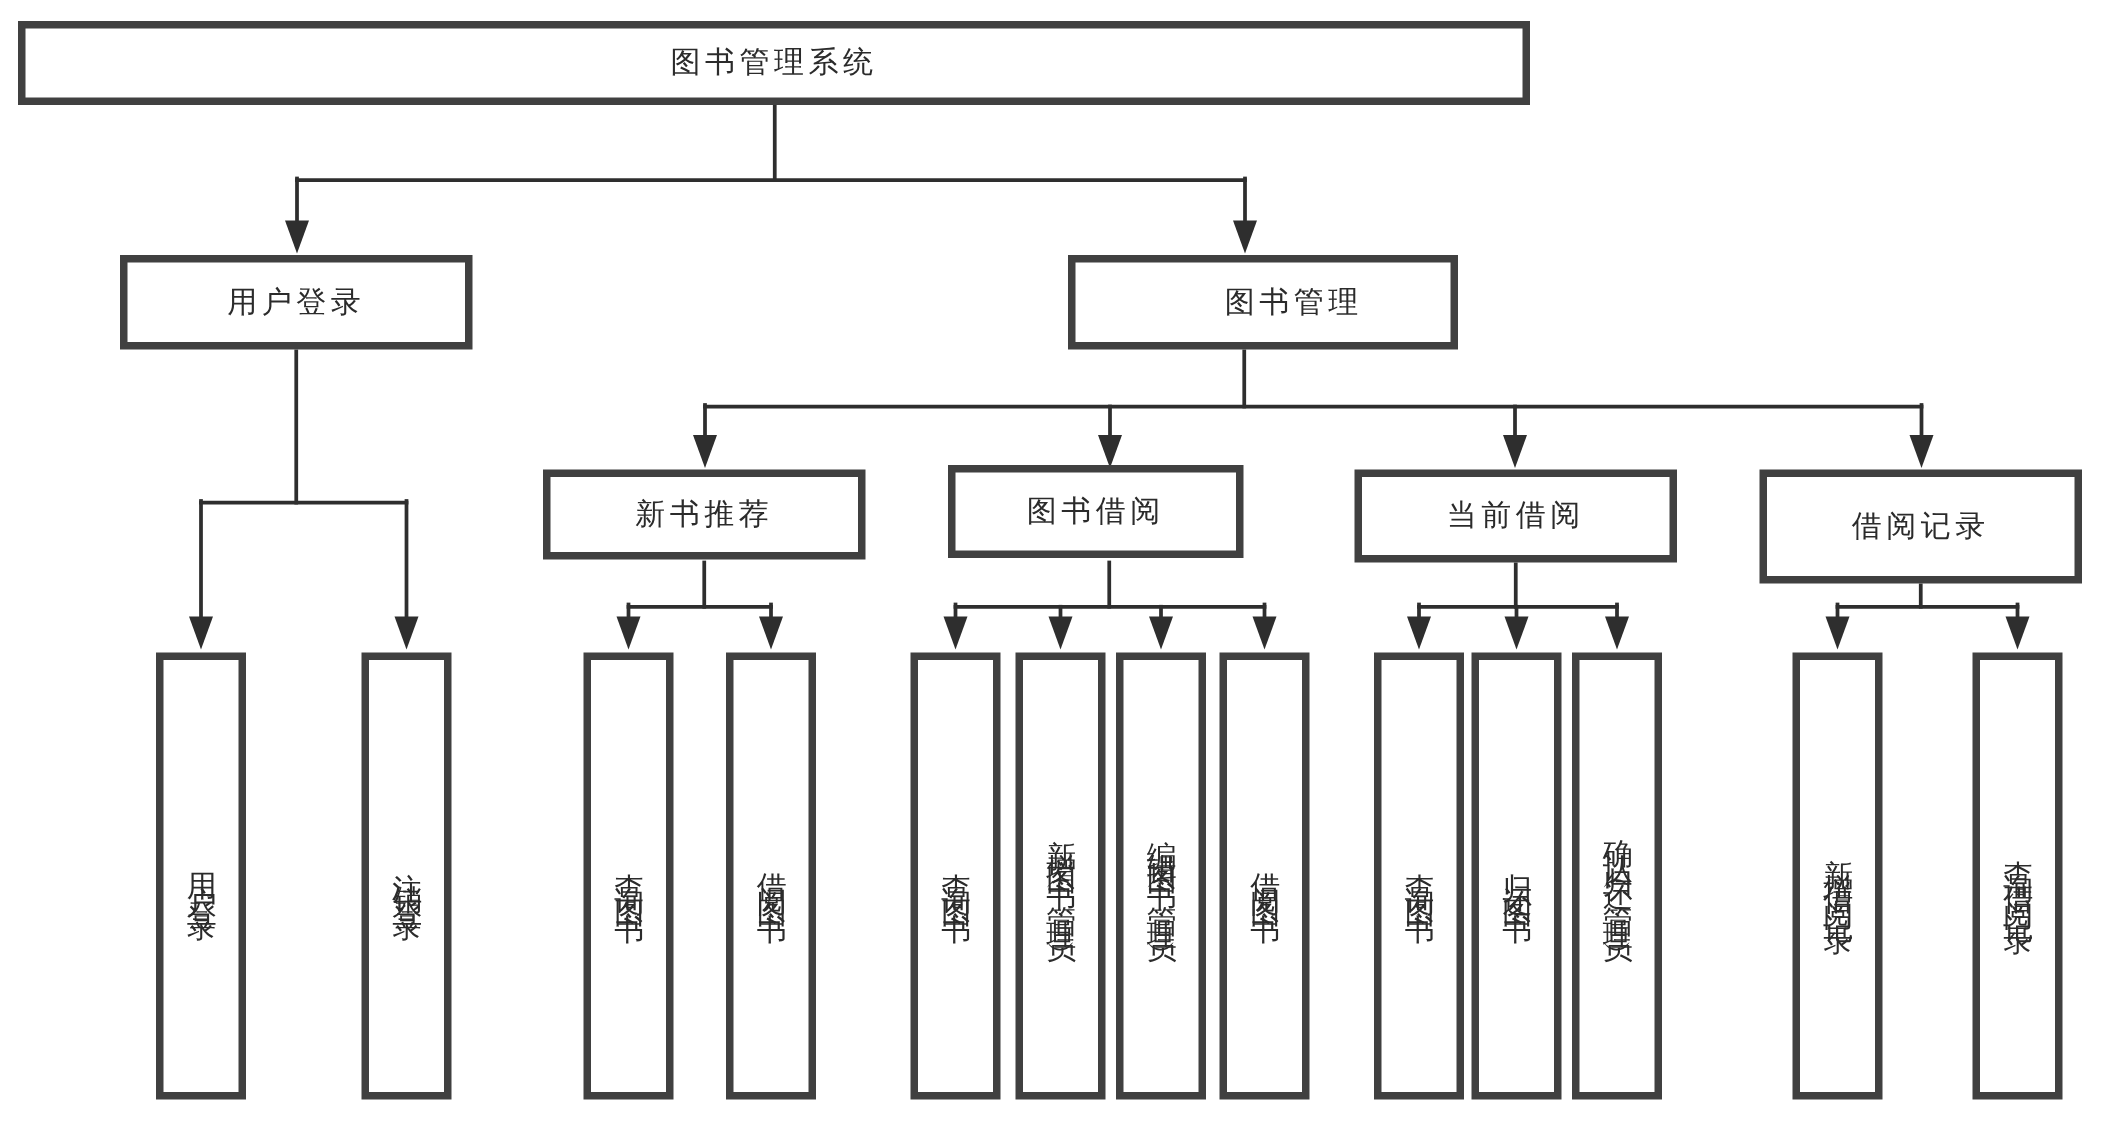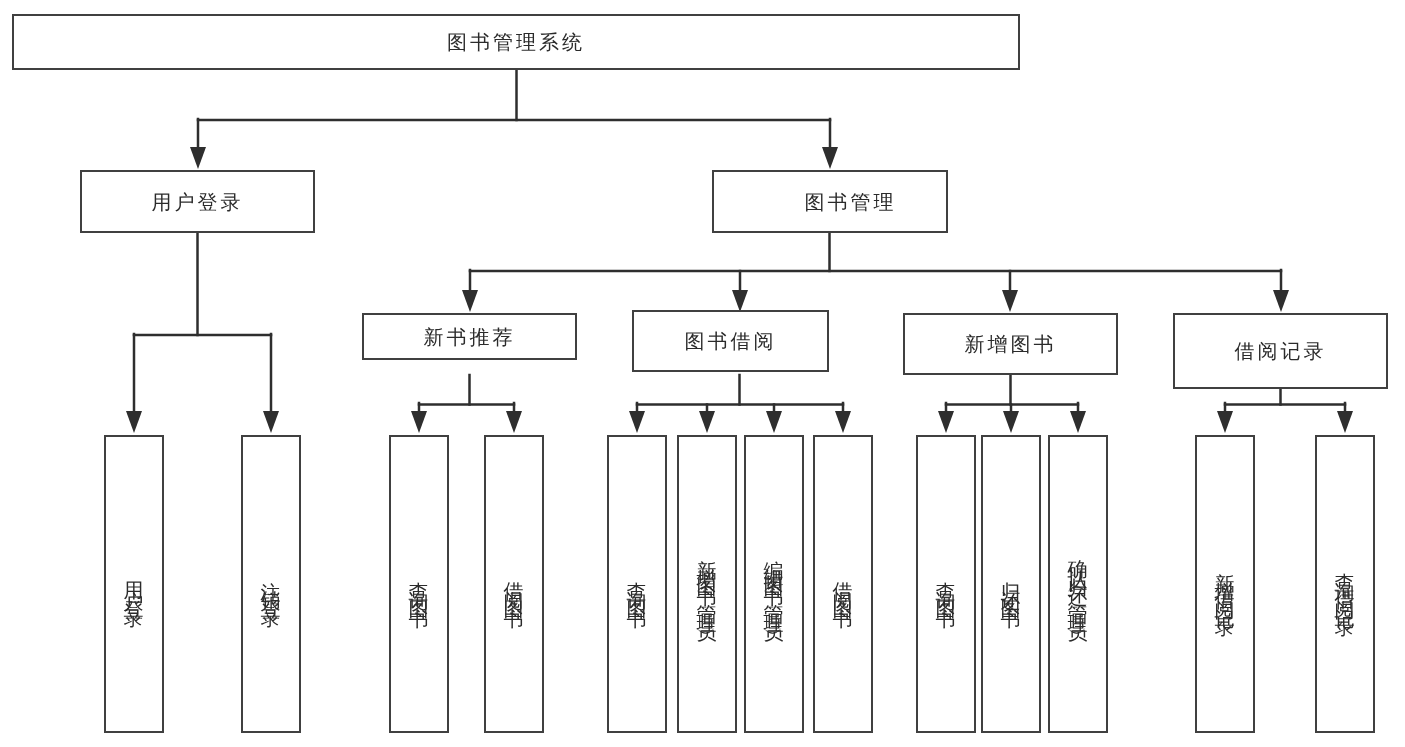--- a/index.html
+++ b/index.html
@@ -12,40 +12,40 @@
     overflow: hidden;
   }
   .connectors {
     position: absolute;
     left: 0; top: 0;
     width: 1405px; height: 747px;
   }
   .box {
     position: absolute;
     box-sizing: border-box;
-    border: 2px solid #404040;
+    border: 5px solid #404040;
     background: #ffffff;
     display: flex;
     align-items: center;
     justify-content: center;
     color: #2b2b2b;
   }
   .hbox { font-size: 20px; letter-spacing: 3px; line-height: 1; }
   .vbox span {
     writing-mode: vertical-rl;
     text-orientation: mixed;
     font-size: 20px;
     letter-spacing: 9px;
     line-height: 1;
     white-space: nowrap;
   }
   .root-box   { left: 12px;  top: 14px;  width: 1008px; height: 56px; }
   .l1-login   { left: 80px;  top: 170px; width: 235px;  height: 63px; }
-  .l1-mgmt    { left: 712px; top: 170px; width: 236px;  height: 63px; padding-left: 41px; }
-  .l3-recommend { left: 362px;  top: 313px; width: 215px; height: 47px; }
+  .l1-mgmt    { left: 712px; top: 170px; width: 260px;  height: 63px; padding-left: 41px; }
+  .l3-recommend { left: 362px;  top: 313px; width: 215px; height: 60px; }
   .l3-borrow    { left: 632px;  top: 310px; width: 197px; height: 62px; }
   .l3-current   { left: 903px;  top: 313px; width: 215px; height: 62px; }
   .l3-records   { left: 1173px; top: 313px; width: 215px; height: 76px; }
   .leaf { top: 435px; width: 60px; height: 298px; }
   .leaf-1  { left: 104px; }
   .leaf-2  { left: 241px; }
   .leaf-3  { left: 389px; }
   .leaf-4  { left: 484px; }
   .leaf-5  { left: 607px; }
   .leaf-6  { left: 677px; }
@@ -173,21 +173,21 @@
     <span>图书管理</span>
   </div>
 
   <div class="box hbox l3-recommend">
     <span>新书推荐</span>
   </div>
   <div class="box hbox l3-borrow">
     <span>图书借阅</span>
   </div>
   <div class="box hbox l3-current">
-    <span>新增图书</span>
+    <span>当前借阅</span>
   </div>
   <div class="box hbox l3-records">
     <span>借阅记录</span>
   </div>
 
   <div class="box vbox leaf leaf-1">
     <span>用户登录</span>
   </div>
   <div class="box vbox leaf leaf-2">
     <span>注销登录</span>

